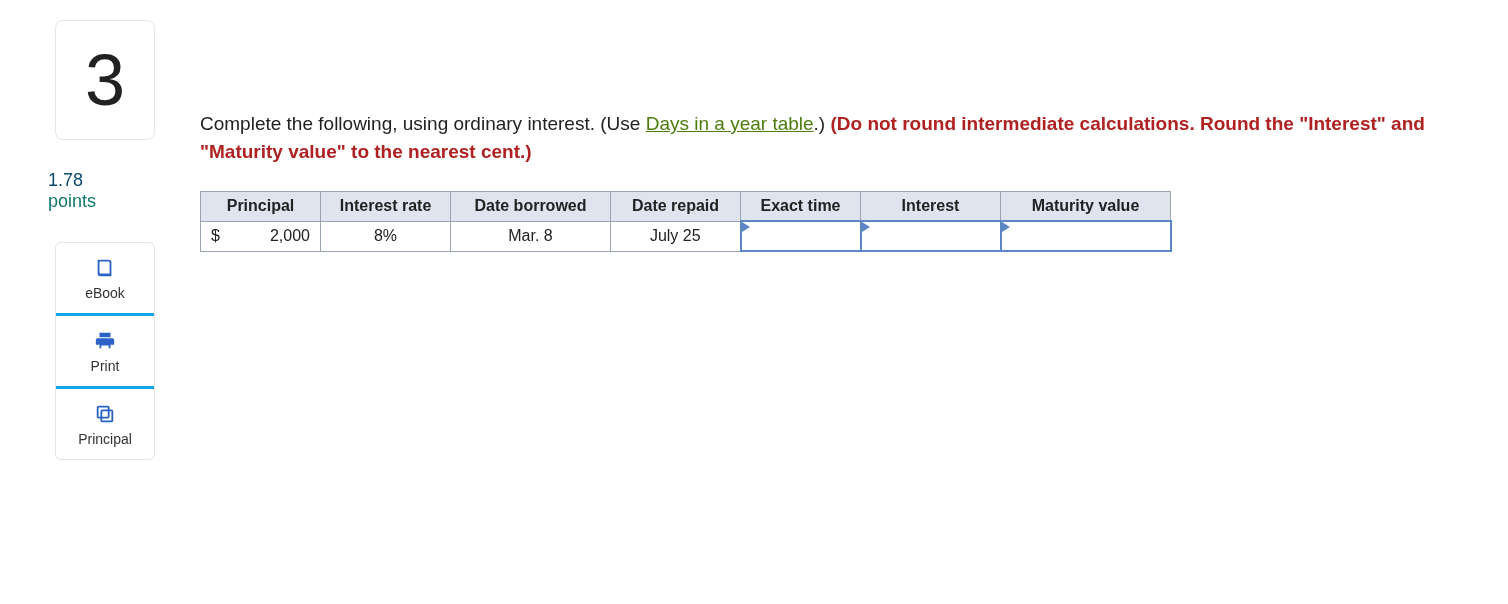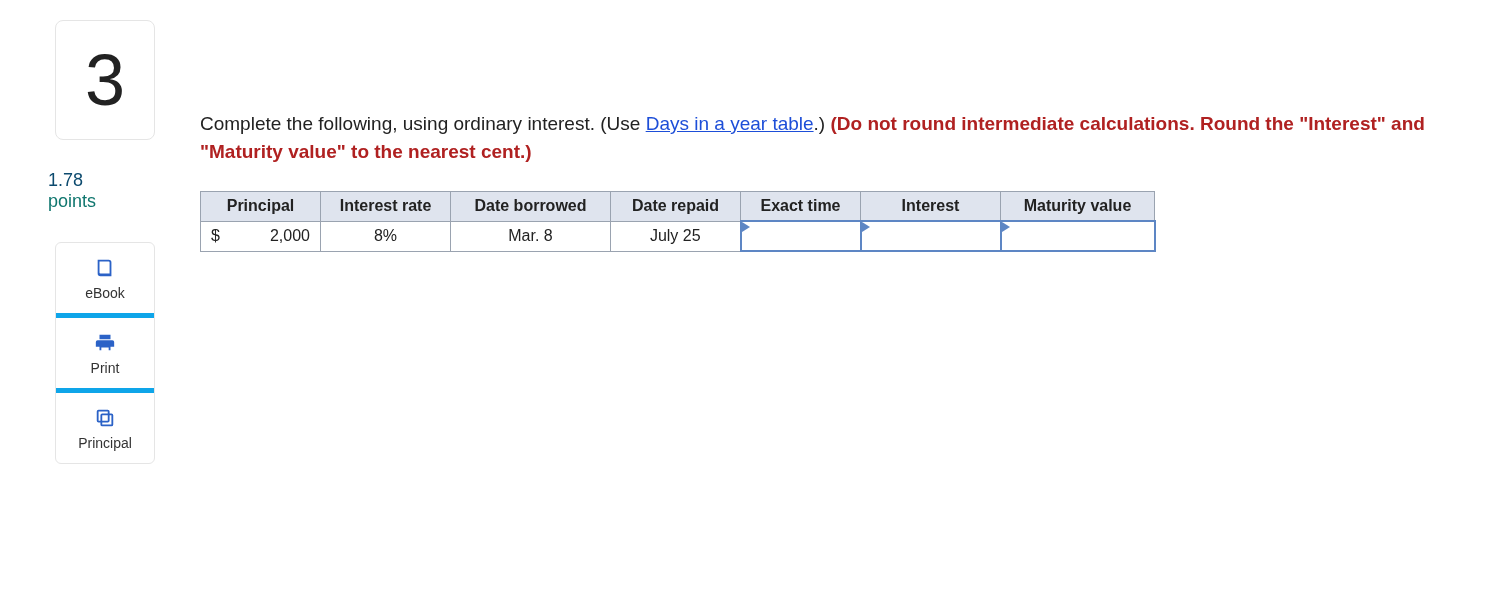--- a/index.html
+++ b/index.html
@@ -56,37 +56,37 @@
   .tool-item {
     display: flex;
     flex-direction: column;
     align-items: center;
     justify-content: center;
     padding: 14px 4px 12px 4px;
     font-size: 14px;
     color: #333;
     cursor: pointer;
   }
-  .tool-item + .tool-item { border-top: 5px solid #0ea5e9; }
+  .tool-item + .tool-item { border-top: 3px solid #0ea5e9; }
   .tool-icon {
     width: 22px;
     height: 22px;
     margin-bottom: 6px;
     color: #2b62c7;
   }
   .main {
     flex: 1;
     padding-top: 90px;
   }
   .prompt {
     font-size: 19px;
     line-height: 1.45;
     margin-bottom: 26px;
   }
-  .prompt a { color: #1d4ed8; text-decoration: underline; }
+  .prompt a { color: #4d7c0f; text-decoration: underline; }
   .prompt .bold-red { color: #b02121; font-weight: 700; }
   table.data {
     border-collapse: collapse;
     font-size: 16px;
   }
   table.data th {
     background: #dfe4ee;
     font-weight: 700;
     padding: 5px 12px;
     border: 1px solid #9aa3b0;
@@ -181,21 +181,21 @@
 
     <table class="data">
       <thead>
         <tr>
           <th style="width:120px">Principal</th>
           <th style="width:130px">Interest rate</th>
           <th style="width:160px">Date borrowed</th>
           <th style="width:130px">Date repaid</th>
           <th style="width:120px">Exact time</th>
           <th style="width:140px">Interest</th>
-          <th style="width:154px">Maturity value</th>
+          <th style="width:170px">Maturity value</th>
         </tr>
       </thead>
       <tbody>
         <tr>
           <td>
             <div class="cell-principal">
               <span>$</span>
               <span>2,000</span>
             </div>
           </td>

